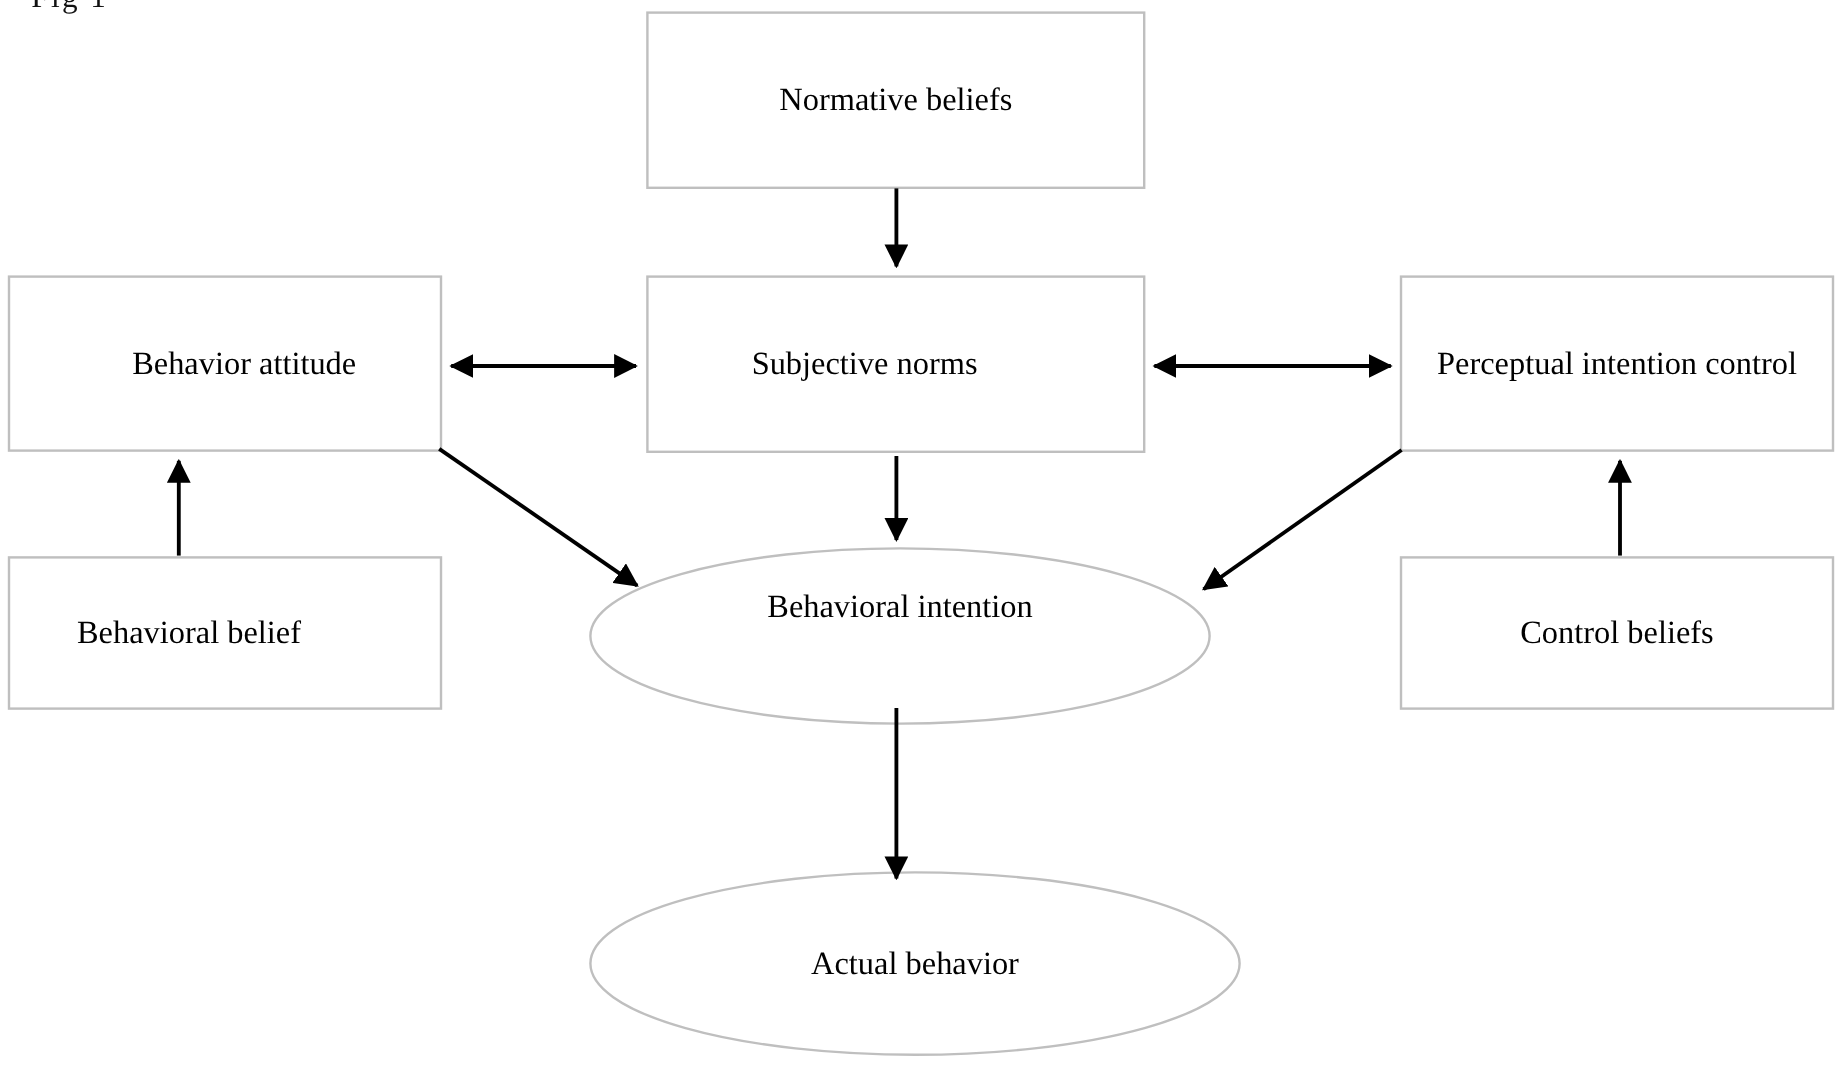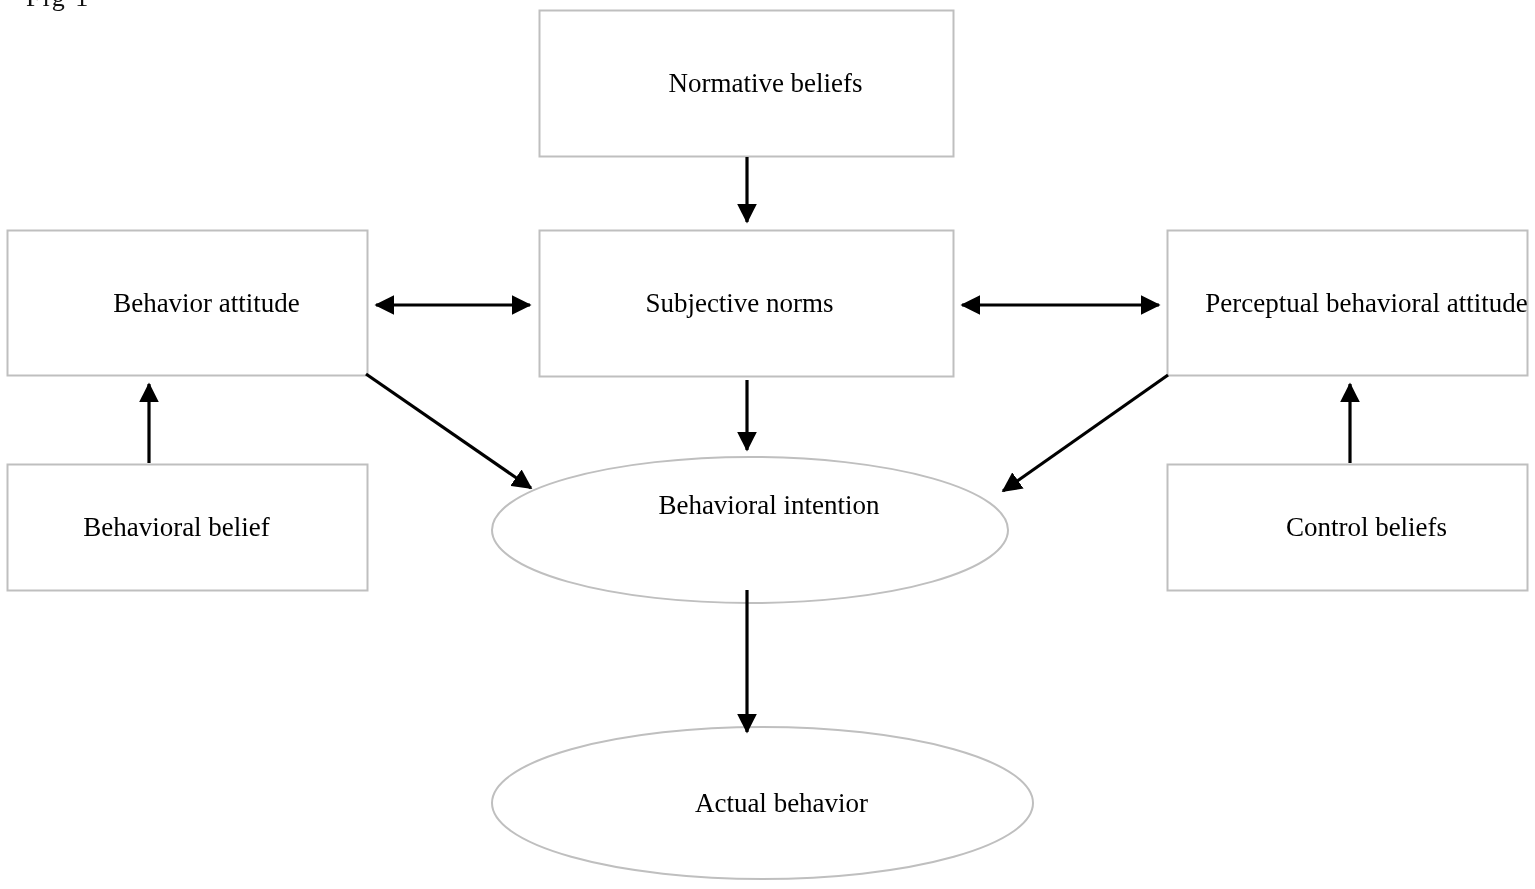--- a/index.html
+++ b/index.html
@@ -30,21 +30,20 @@
     display: flex;
     align-items: center;
     justify-content: center;
     text-align: center;
     color: #000000;
     font-family: "Liberation Serif", "DejaVu Serif", serif;
     font-size: 27px;
     line-height: 1.2;
     white-space: nowrap;
     pointer-events: none;
-    margin-left: 19px;
   }
   .top-fragment {
     position: absolute;
     left: 26px;
     top: -17px;
     font-family: "Liberation Serif", "DejaVu Serif", serif;
     font-size: 26px;
     color: #111111;
     letter-spacing: 2px;
     white-space: nowrap;
@@ -97,25 +96,25 @@
 
     <line x1="747" y1="380" x2="747" y2="450" stroke="#000000" stroke-width="3.2" marker-end="url(#arrowhead)"></line>
 
     <line x1="1168" y1="375" x2="1003" y2="491" stroke="#000000" stroke-width="3.2" marker-end="url(#arrowhead)"></line>
 
     <line x1="747" y1="590" x2="747" y2="732" stroke="#000000" stroke-width="3.2" marker-end="url(#arrowhead)"></line>
   </svg>
 
   <div class="node-label" style="left:539px; top:10px; width:415px; height:147px;">Normative beliefs</div>
 
-  <div class="node-label" style="left:7px; top:230px; width:361px; height:146px;">Behavior attitude</div>
+  <div class="node-label" style="left:7px; top:230px; width:361px; height:146px;padding-left:16px;">Behavior attitude</div>
 
   <div class="node-label" style="left:539px; top:230px; width:363px; height:147px;text-align:right;">Subjective norms</div>
 
-  <div class="node-label" style="left:1167px; top:230px; width:361px; height:146px;">Perceptual behavioral attitude</div>
+  <div class="node-label" style="left:1167px; top:230px; width:361px; height:146px;">Perceptual intention control</div>
 
   <div class="node-label" style="left:7px; top:464px; width:301px; height:127px;">Behavioral belief</div>
 
   <div class="node-label" style="left:492px; top:432px; width:516px; height:146px;">Behavioral intention</div>
 
   <div class="node-label" style="left:1167px; top:464px; width:361px; height:127px;">Control beliefs</div>
 
   <div class="node-label" style="left:492px; top:727px; width:541px; height:152px;">Actual behavior</div>
 
 </div>

